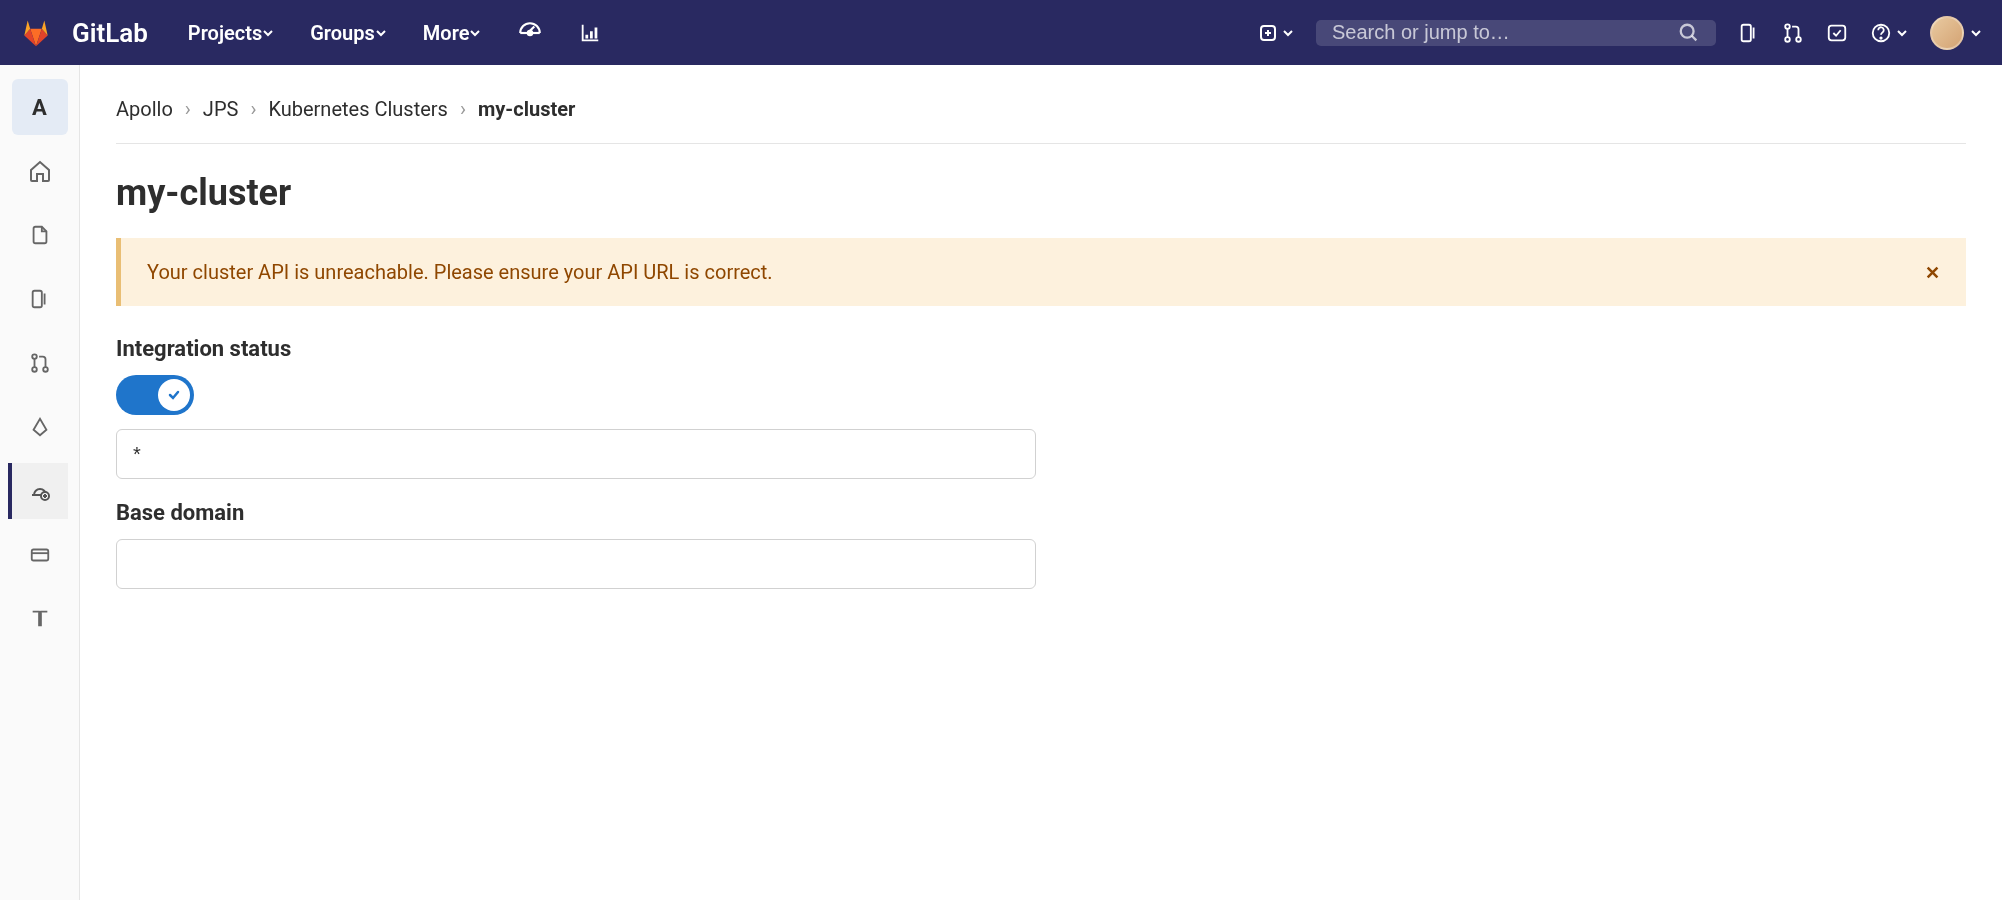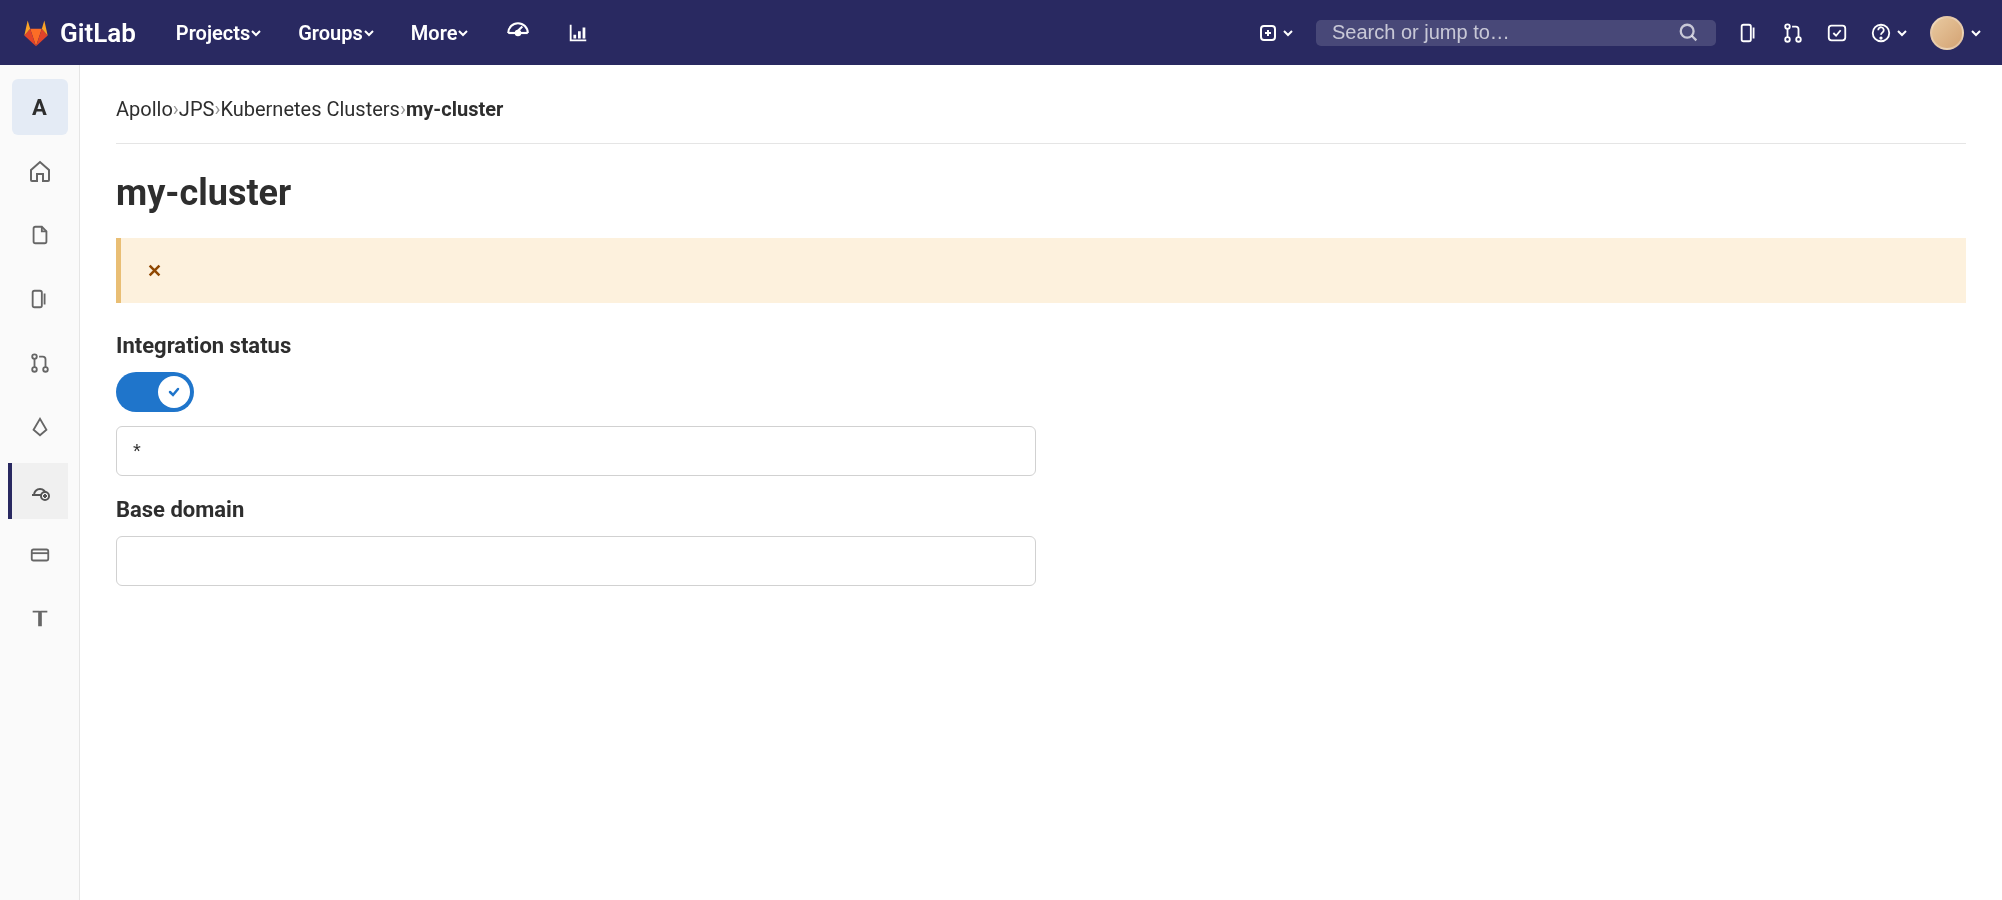--- a/index.html
+++ b/index.html
@@ -1,35 +1,35 @@
 <!DOCTYPE html>
 <html><head>
 <meta charset="utf-8">
 <style>
 * { box-sizing: border-box; margin: 0; padding: 0; }
 body { font-family: -apple-system, BlinkMacSystemFont, "Segoe UI", Roboto, sans-serif; background: #fff; color: #2e2e2e; width: 2002px; height: 900px; overflow: hidden; }
 .topbar { background: #292961; height: 65px; display: flex; align-items: center; padding: 0 20px; color: #fff; }
-.logo-wrap { display: flex; align-items: center; gap: 8px; margin-right: 40px; }
+.logo-wrap { display: flex; align-items: center; gap: 20px; margin-right: 40px; }
 .logo-text { font-size: 26px; font-weight: 600; color: #fff; }
 .nav-items { display: flex; align-items: center; gap: 36px; }
 .nav-item { color: #fff; font-size: 20px; font-weight: 600; display: flex; align-items: center; cursor: pointer; }
 .top-right { margin-left: auto; display: flex; align-items: center; gap: 22px; }
 .plus-btn { color: #fff; display: flex; align-items: center; gap: 4px; cursor: pointer; }
 .search-box { background: rgba(255,255,255,0.15); border-radius: 5px; height: 26px; width: 400px; display: flex; align-items: center; padding: 0 16px; color: rgba(255,255,255,0.7); font-size: 20px; }
 .search-box input { background: transparent; border: none; outline: none; color: #fff; font-size: 20px; flex: 1; }
 .search-box input::placeholder { color: rgba(255,255,255,0.7); }
 .icon-btn { color: #fff; cursor: pointer; display: flex; align-items: center; }
 .avatar { width: 34px; height: 34px; border-radius: 50%; background: linear-gradient(135deg,#e8c9a0,#d4a373); display: inline-block; border: 2px solid rgba(255,255,255,0.3); }
 .body-wrap { display: flex; height: calc(100% - 65px); }
 .sidebar { width: 80px; background: #fafafa; border-right: 1px solid #e5e5e5; display: flex; flex-direction: column; align-items: center; padding-top: 14px; gap: 8px; }
 .side-item { width: 56px; height: 56px; border-radius: 6px; display: flex; align-items: center; justify-content: center; cursor: pointer; color: #666; }
 .side-item.active { background: #e4ebf5; color: #2e2e2e; font-weight: 700; font-size: 22px; }
 .side-item.current { background: #f0f0f0; border-left: 4px solid #292961; margin-left: -4px; width: 60px; border-radius: 0; }
 .content { flex: 1; padding: 20px 36px; overflow-y: auto; }
-.breadcrumb { display: flex; align-items: flex-start; font-size: 20px; color: #2e2e2e; padding: 12px 0 22px; border-bottom: 1px solid #e5e5e5; }
+.breadcrumb { display: flex; align-items: flex-start; gap: 12px; font-size: 20px; color: #2e2e2e; padding: 12px 0 22px; border-bottom: 1px solid #e5e5e5; }
 .breadcrumb .crumb { color: #2e2e2e; cursor: pointer; }
 .breadcrumb .sep { color: #999; }
 .breadcrumb .current { font-weight: 700; }
 h1.page-title { font-size: 36px; font-weight: 700; margin: 28px 0 24px; color: #2e2e2e; }
 .alert { background: #fdf1dd; border-left: 5px solid #e9be74; padding: 22px 26px; display: flex; align-items: center; justify-content: space-between; margin-bottom: 30px; color: #8f4700; font-size: 20px; }
 .alert-close { color: #8f4700; cursor: pointer; font-size: 18px; font-weight: 700; }
 .section-label { font-size: 22px; font-weight: 700; color: #2e2e2e; margin-bottom: 14px; margin-top: 21px; }
 .toggle { width: 78px; height: 40px; background: #1f75cb; border-radius: 20px; position: relative; cursor: pointer; margin-bottom: 14px; }
 .toggle-knob { position: absolute; right: 4px; top: 4px; width: 32px; height: 32px; background: #fff; border-radius: 50%; display: flex; align-items: center; justify-content: center; color: #1f75cb; font-size: 16px; }
 .helper { color: #868686; font-size: 21px; margin-bottom: 30px; }
@@ -201,20 +201,21 @@
       <span class="crumb">JPS</span>
       <span class="sep">›</span>
       <span class="crumb">Kubernetes Clusters</span>
       <span class="sep">›</span>
       <span class="crumb current">my-cluster</span>
     </div>
 
     <h1 class="page-title">my-cluster</h1>
 
     <div class="alert">
+      <span>Your cluster API is unreachable. Please ensure your API URL is correct.</span>
       <span class="alert-close">✕</span>
     </div>
 
     <div class="section-label">Integration status</div>
     <div class="toggle">
       <div class="toggle-knob">
           <svg width="14" height="14" viewBox="0 0 14 14">
             <path d="M3 7l3 3 5-6" stroke="#1f75cb" stroke-width="2.5" fill="none" stroke-linecap="round"></path>
           </svg>
         </div>

